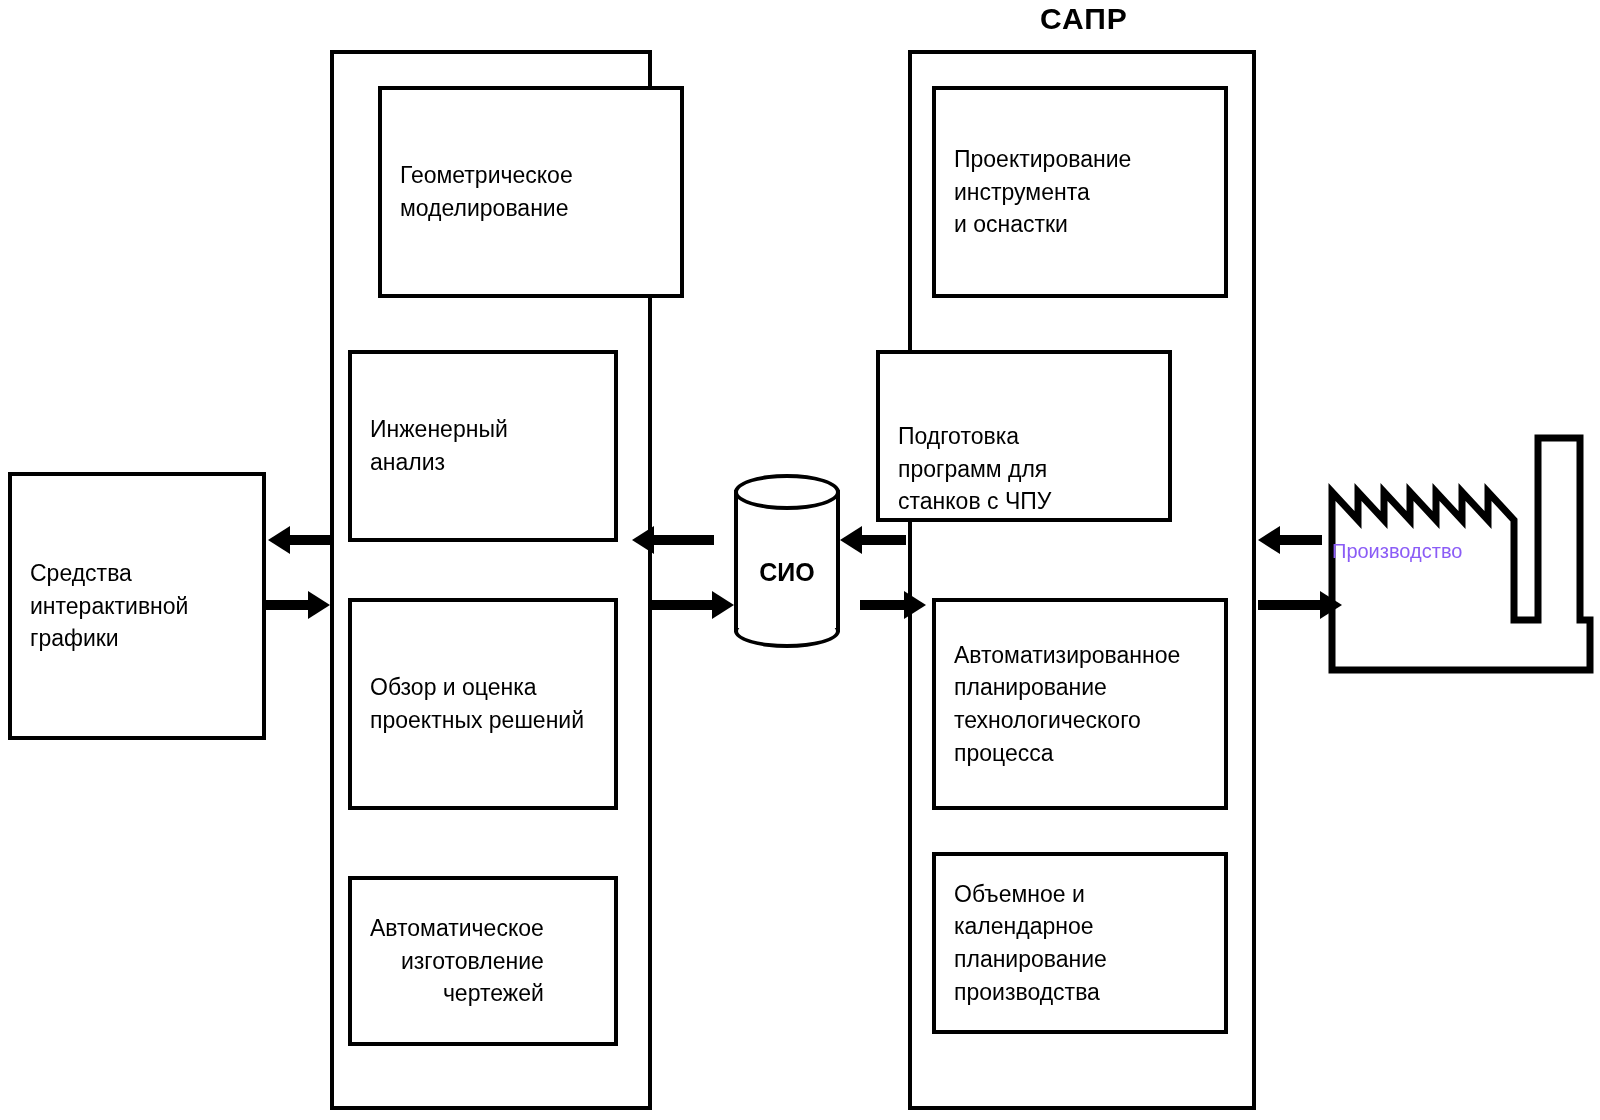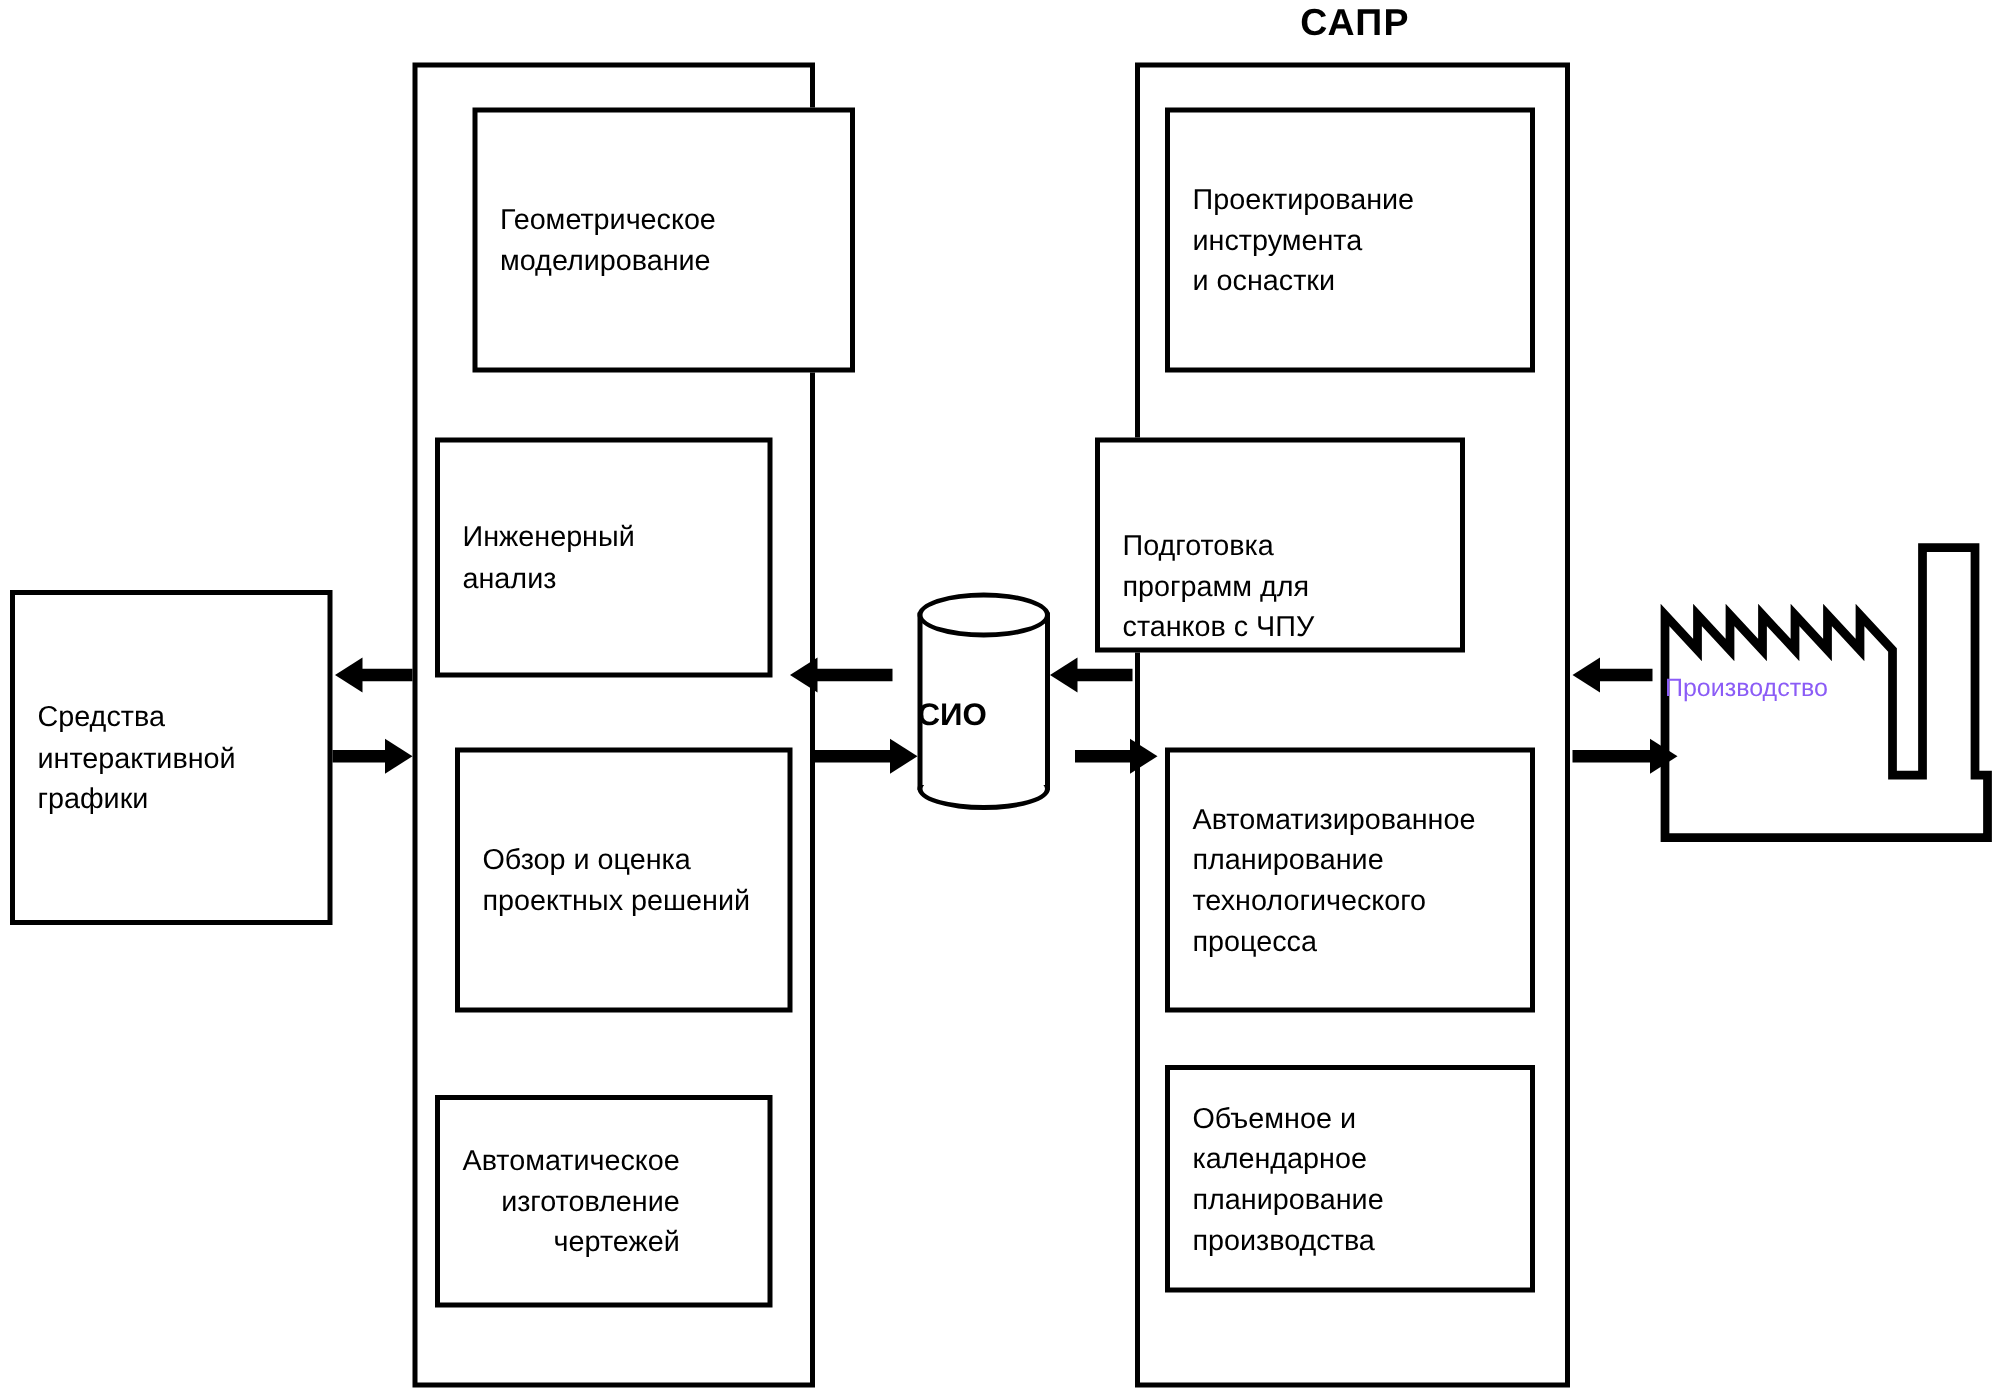--- a/index.html
+++ b/index.html
@@ -40,21 +40,21 @@
     font-size:23px;
     line-height:1.42;
     font-weight:500;
     color:#000;
     white-space:pre-line;
   }
 
   
   #n-geom   {left:348px;top:86px; width:306px;height:212px;margin-left:30px;}
   #n-eng    {left:348px;top:350px;width:270px;height:192px;}
-  #n-review {left:364px;top:598px;width:270px;height:212px;}
+  #n-review {left:348px;top:598px;width:270px;height:212px;}
   #n-draw   {left:348px;top:876px;width:270px;height:170px;text-align:right;}
 
   
   #n-tool   {left:932px;top:86px; width:296px;height:212px;}
   #n-nc     {left:876px;top:350px;width:296px;height:172px;align-items:flex-end;}
   #n-plan   {left:932px;top:598px;width:296px;height:212px;}
   #n-sched  {left:932px;top:852px;width:296px;height:182px;}
 
   
   #n-graphics{left:8px;top:472px;width:258px;height:268px;}
@@ -76,21 +76,21 @@
     box-sizing:border-box;background:#fff;
   }
   #cyl .cyl-bot{
     position:absolute;left:0;top:140px;width:106px;height:34px;
     border:4px solid #000;border-radius:50%;
     box-sizing:border-box;background:#fff;
     clip-path:inset(14px -6px -6px -6px);
   }
   #cyl .cyl-label{
     position:absolute;left:0;top:84px;width:106px;
-    font-size:25px;font-weight:bold;color:#000;
+    text-align:center;font-size:25px;font-weight:bold;color:#000;
   }
 
   
   #factory{position:absolute;left:1296px;top:420px;width:300px;height:262px;}
   #factory svg{display:block;}
   #factory .fac-label{
     position:absolute;left:36px;top:120px;width:230px;
     font-size:20px;color:#8b5cf6;
   }
 

